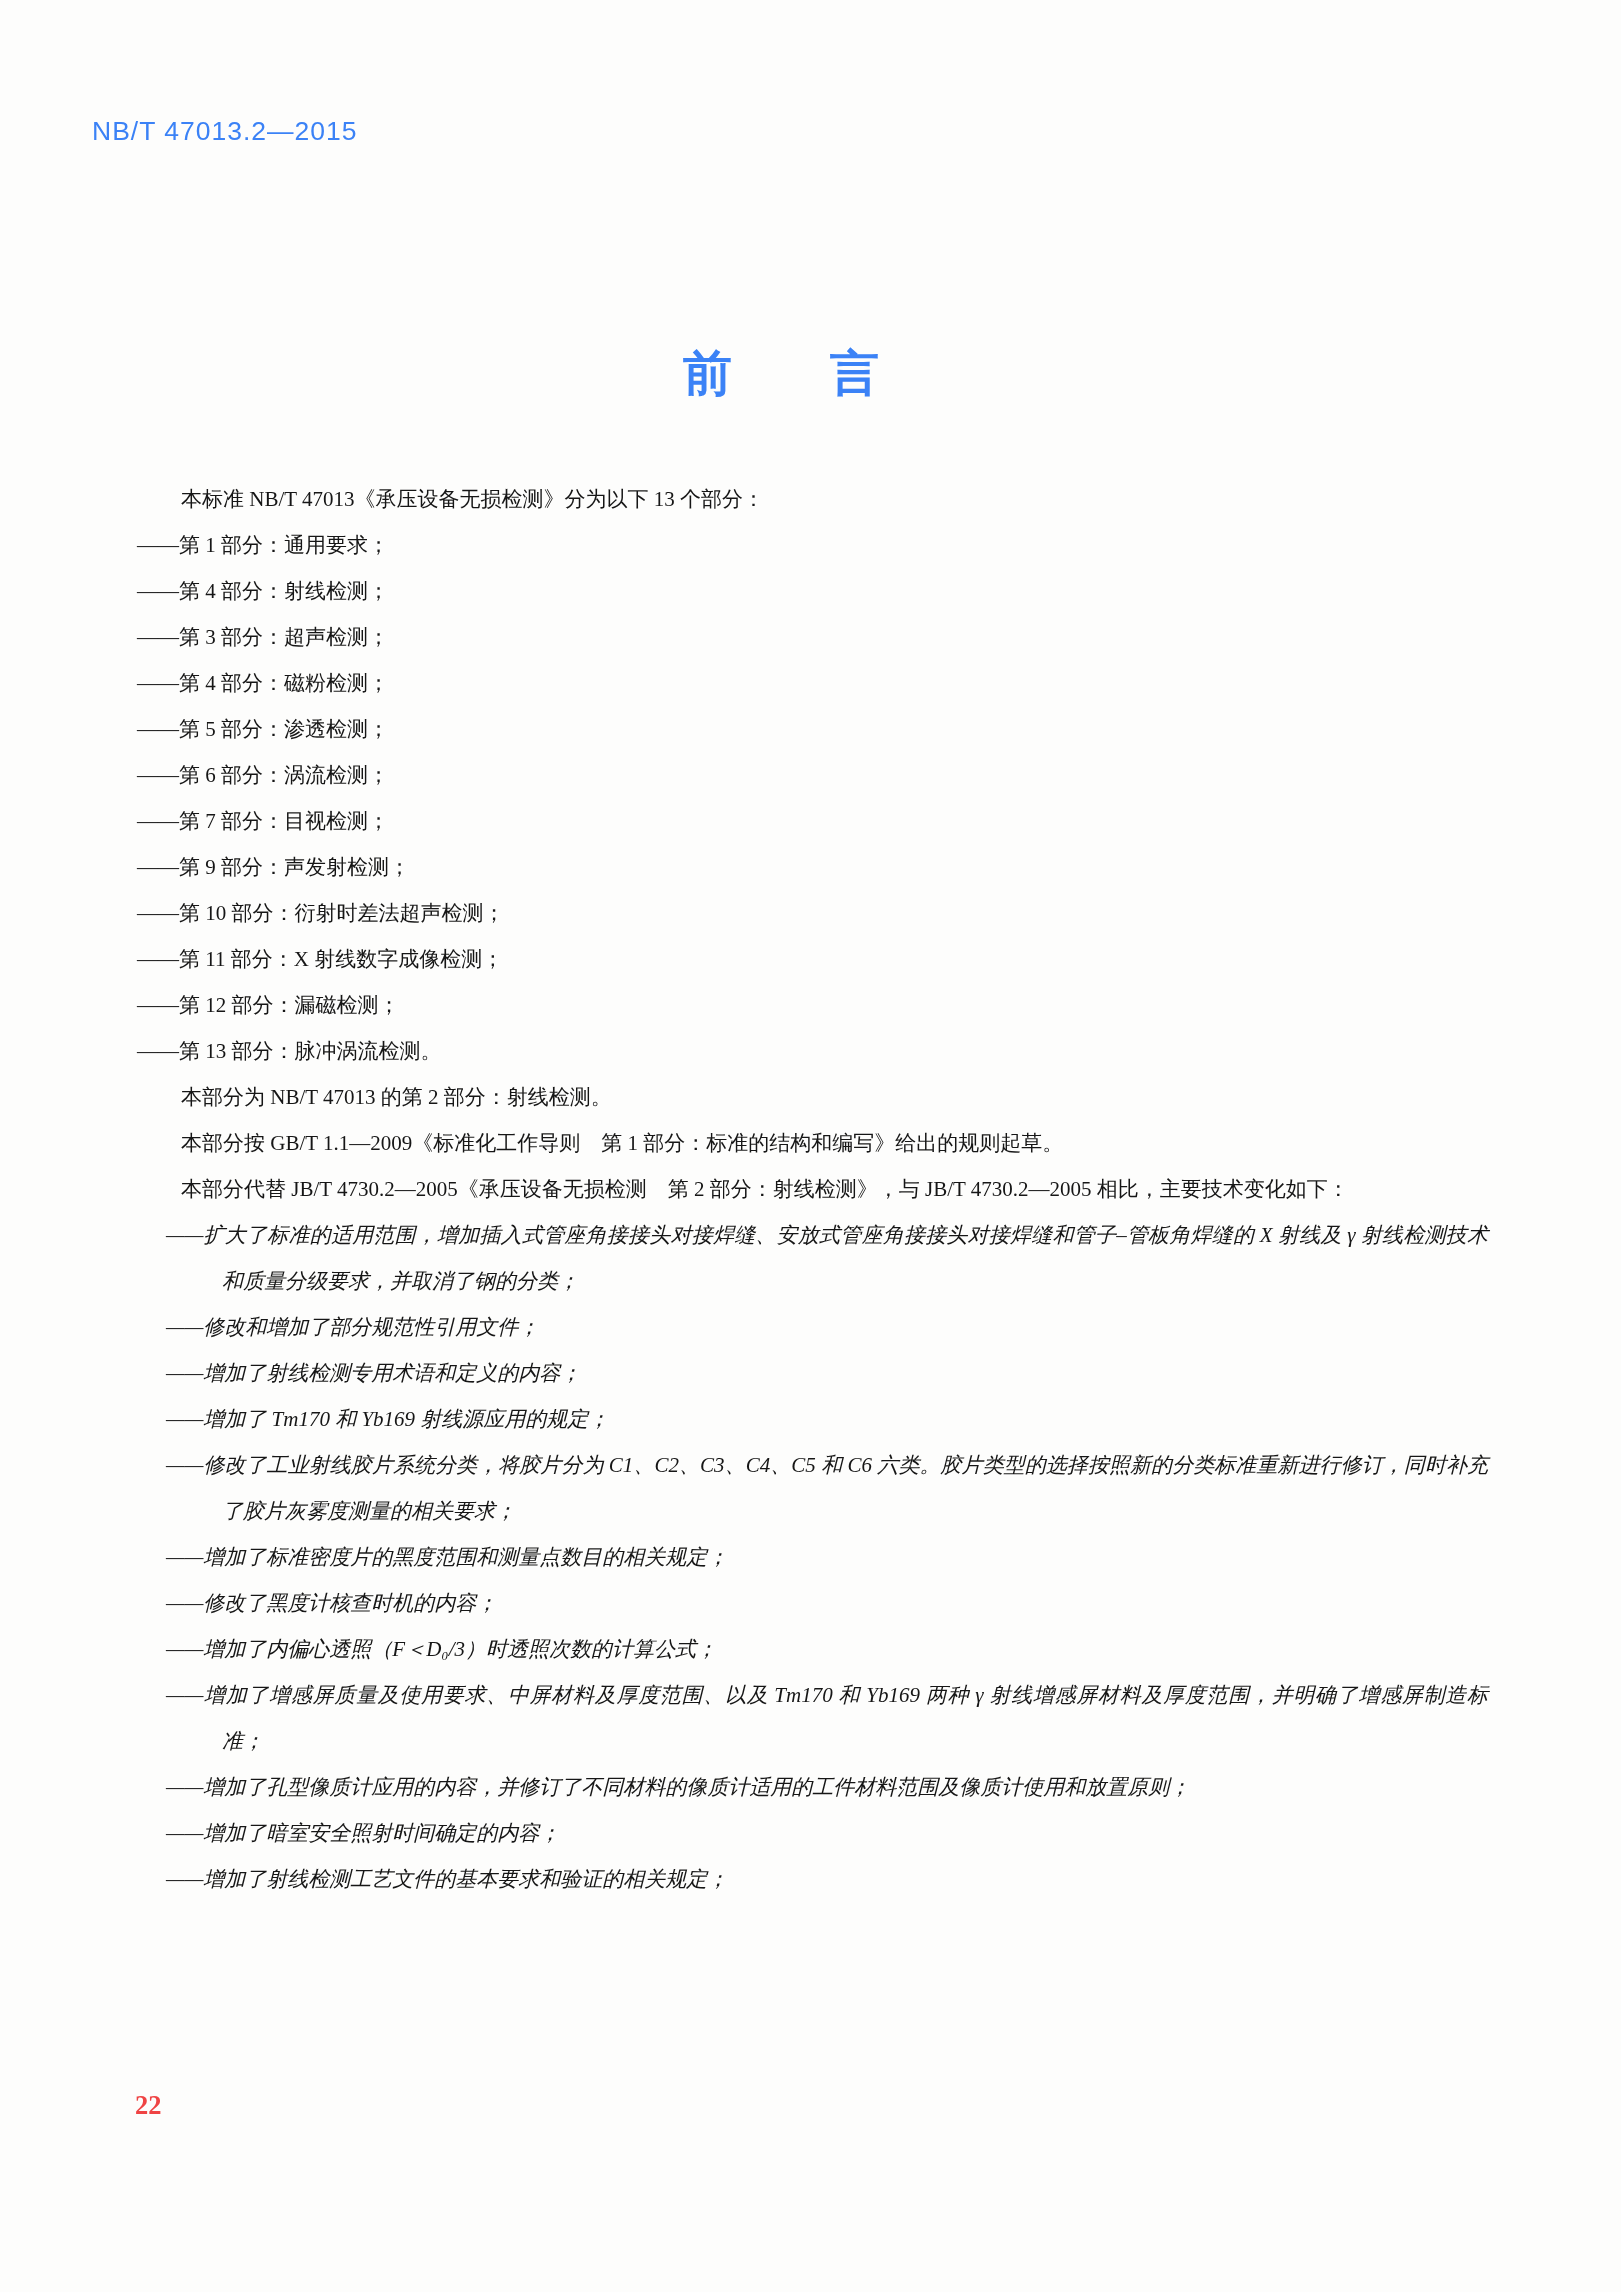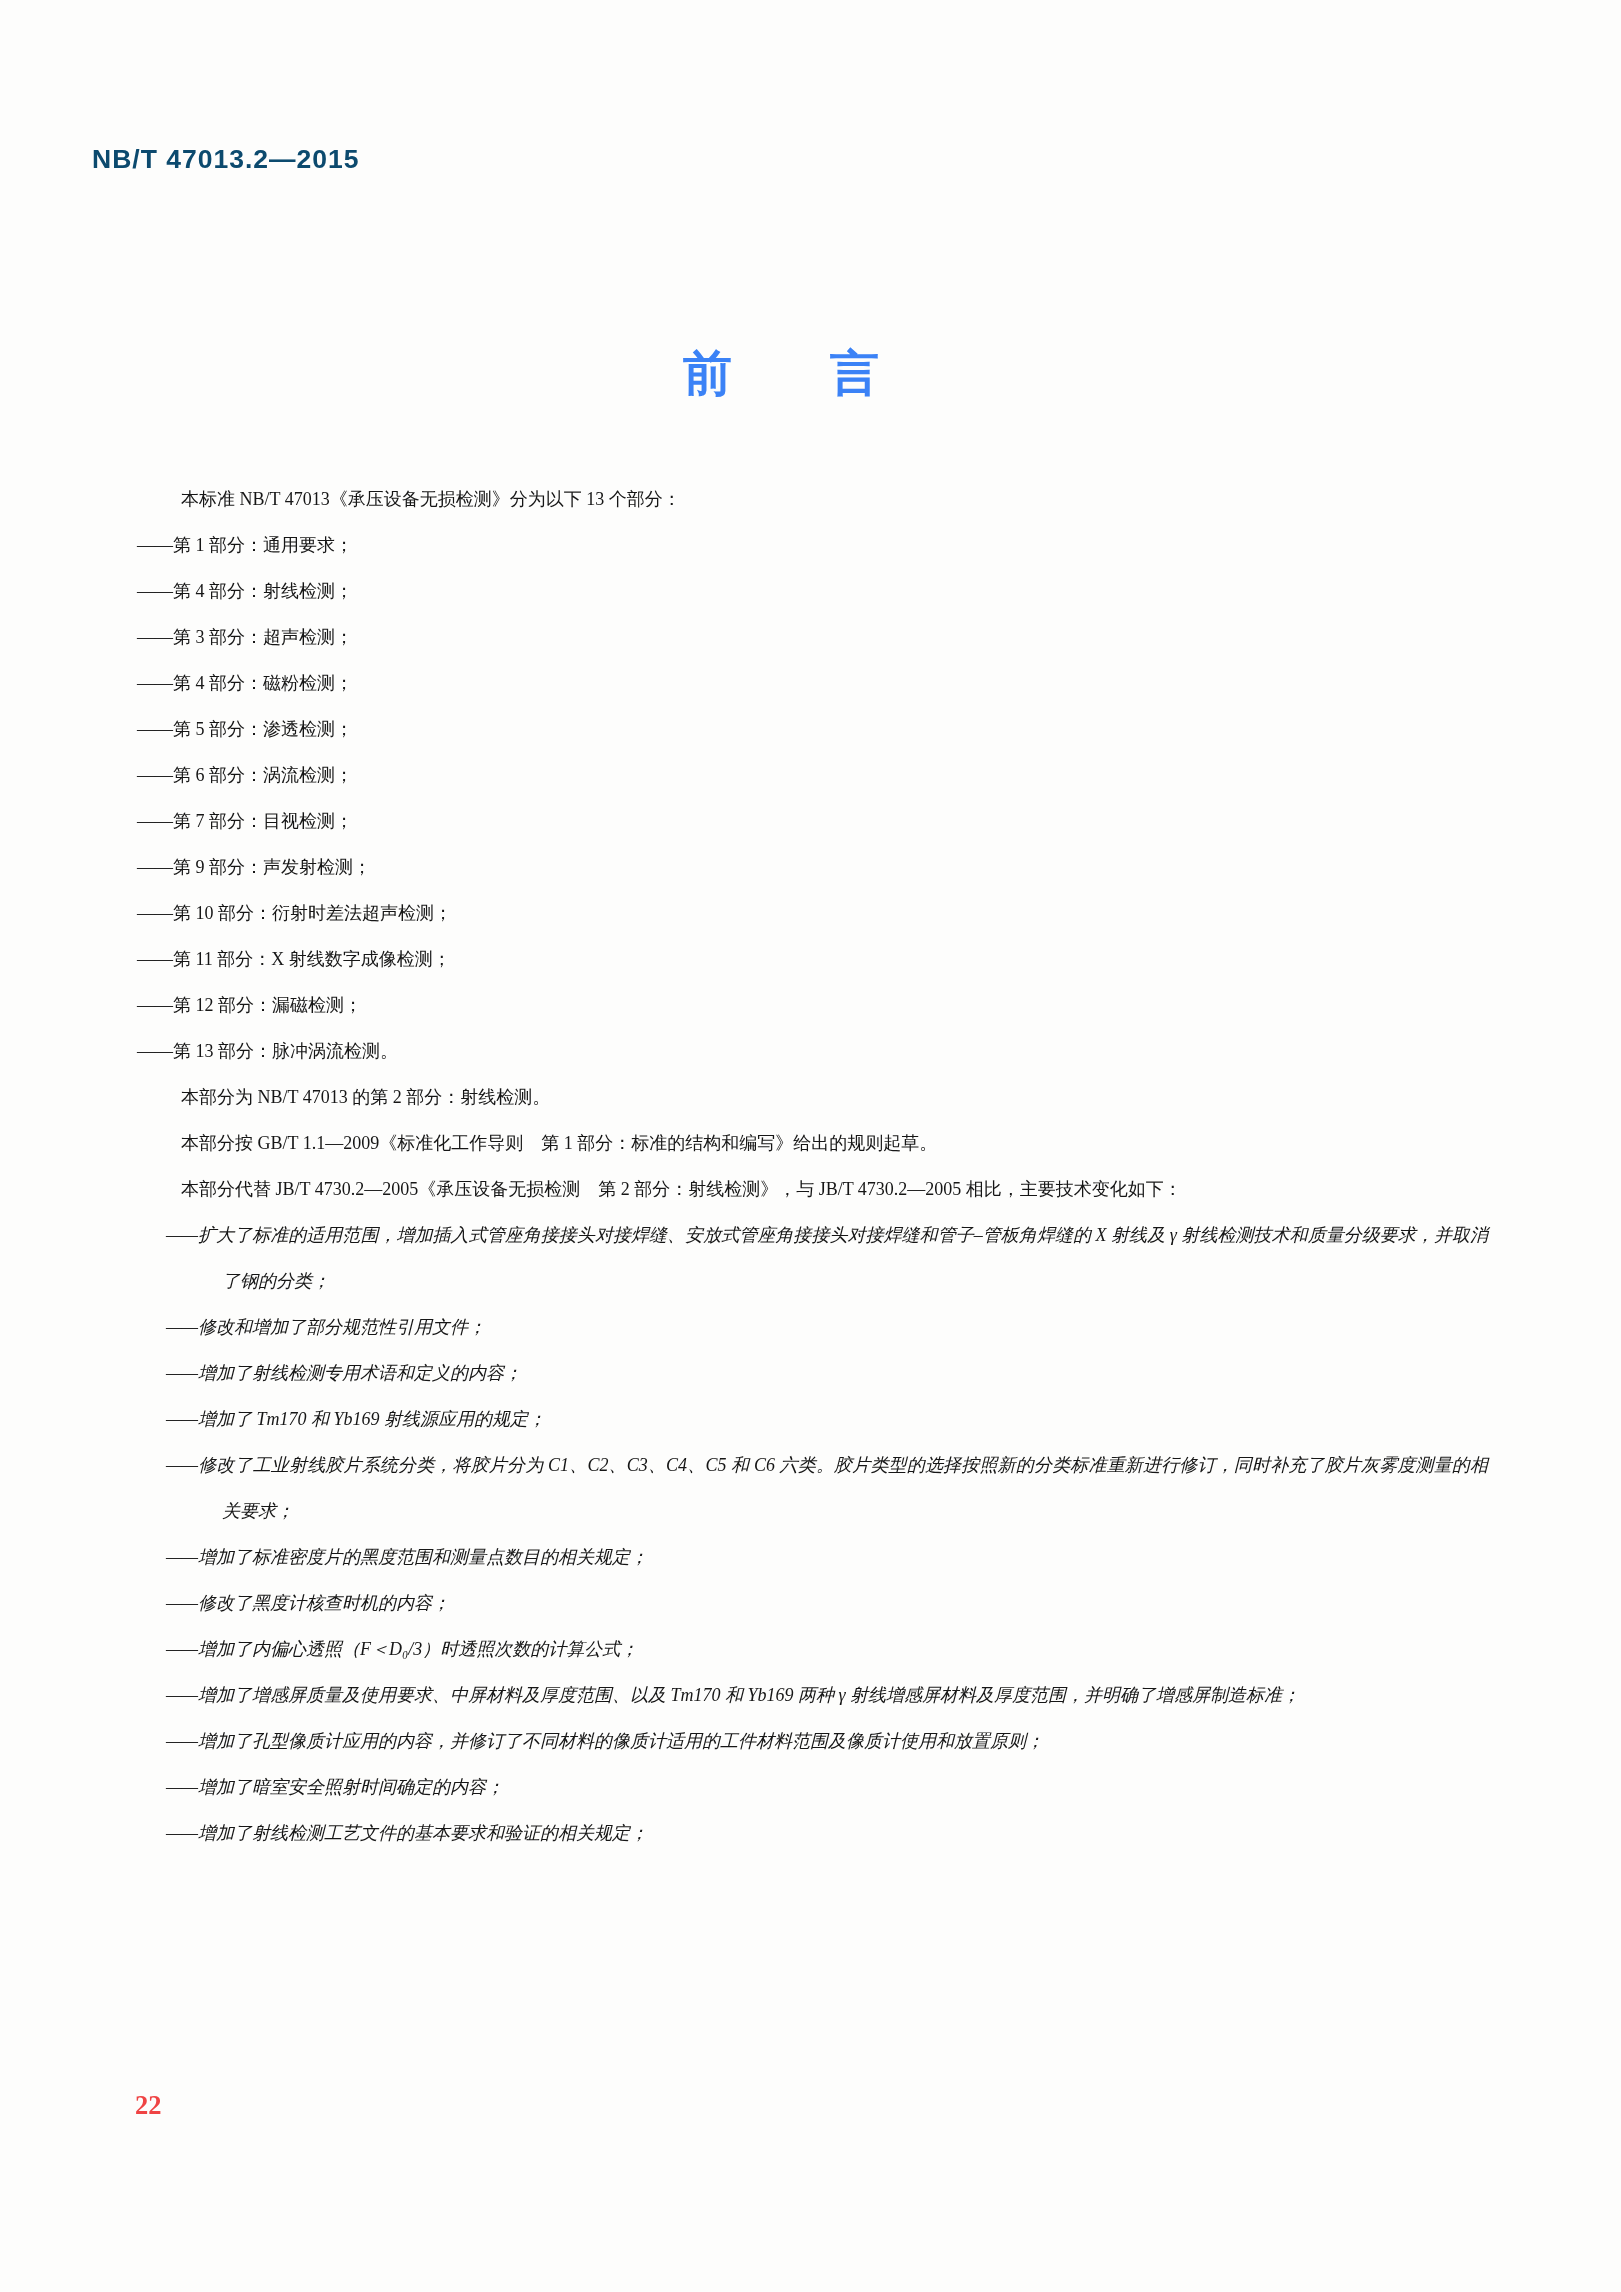--- a/index.html
+++ b/index.html
@@ -13,46 +13,46 @@
     height: 2293px;
     margin: 0 auto;
     background: #fdfdfc;
     color: #151515;
     font-family: "Liberation Serif", serif;
     overflow: hidden;
   }
   .doc-number {
     position: absolute;
     left: 92px;
-    top: 144px;
+    top: 116px;
     font-family: "Liberation Sans", sans-serif;
-    font-weight: bold;
+    font-weight: normal;
     font-size: 26.5px;
     letter-spacing: 1px;
-    color: #0c4a6e;
+    color: #3b82f6;
   }
   .page-title {
     position: absolute;
     top: 341px;
     left: 0;
     width: 100%;
     box-sizing: border-box;
     padding-right: 59px;      
     text-align: center;
     font-family: "Liberation Sans", sans-serif;
     font-weight: bold;
     font-size: 49px;
     color: #3b82f6;
   }
   .body-text {
     position: absolute;
     left: 137px;
     top: 476px;
     width: 1351px;
-    font-size: 18px;
+    font-size: 21px;
     line-height: 46px;
     text-align: justify;
     color: #161616;
   }
   .line { white-space: nowrap; }
   .para-indent { text-indent: 44px; }
   .change-item {
     margin-left: 29px;
     padding-left: 56px;   
     text-indent: -56px;

